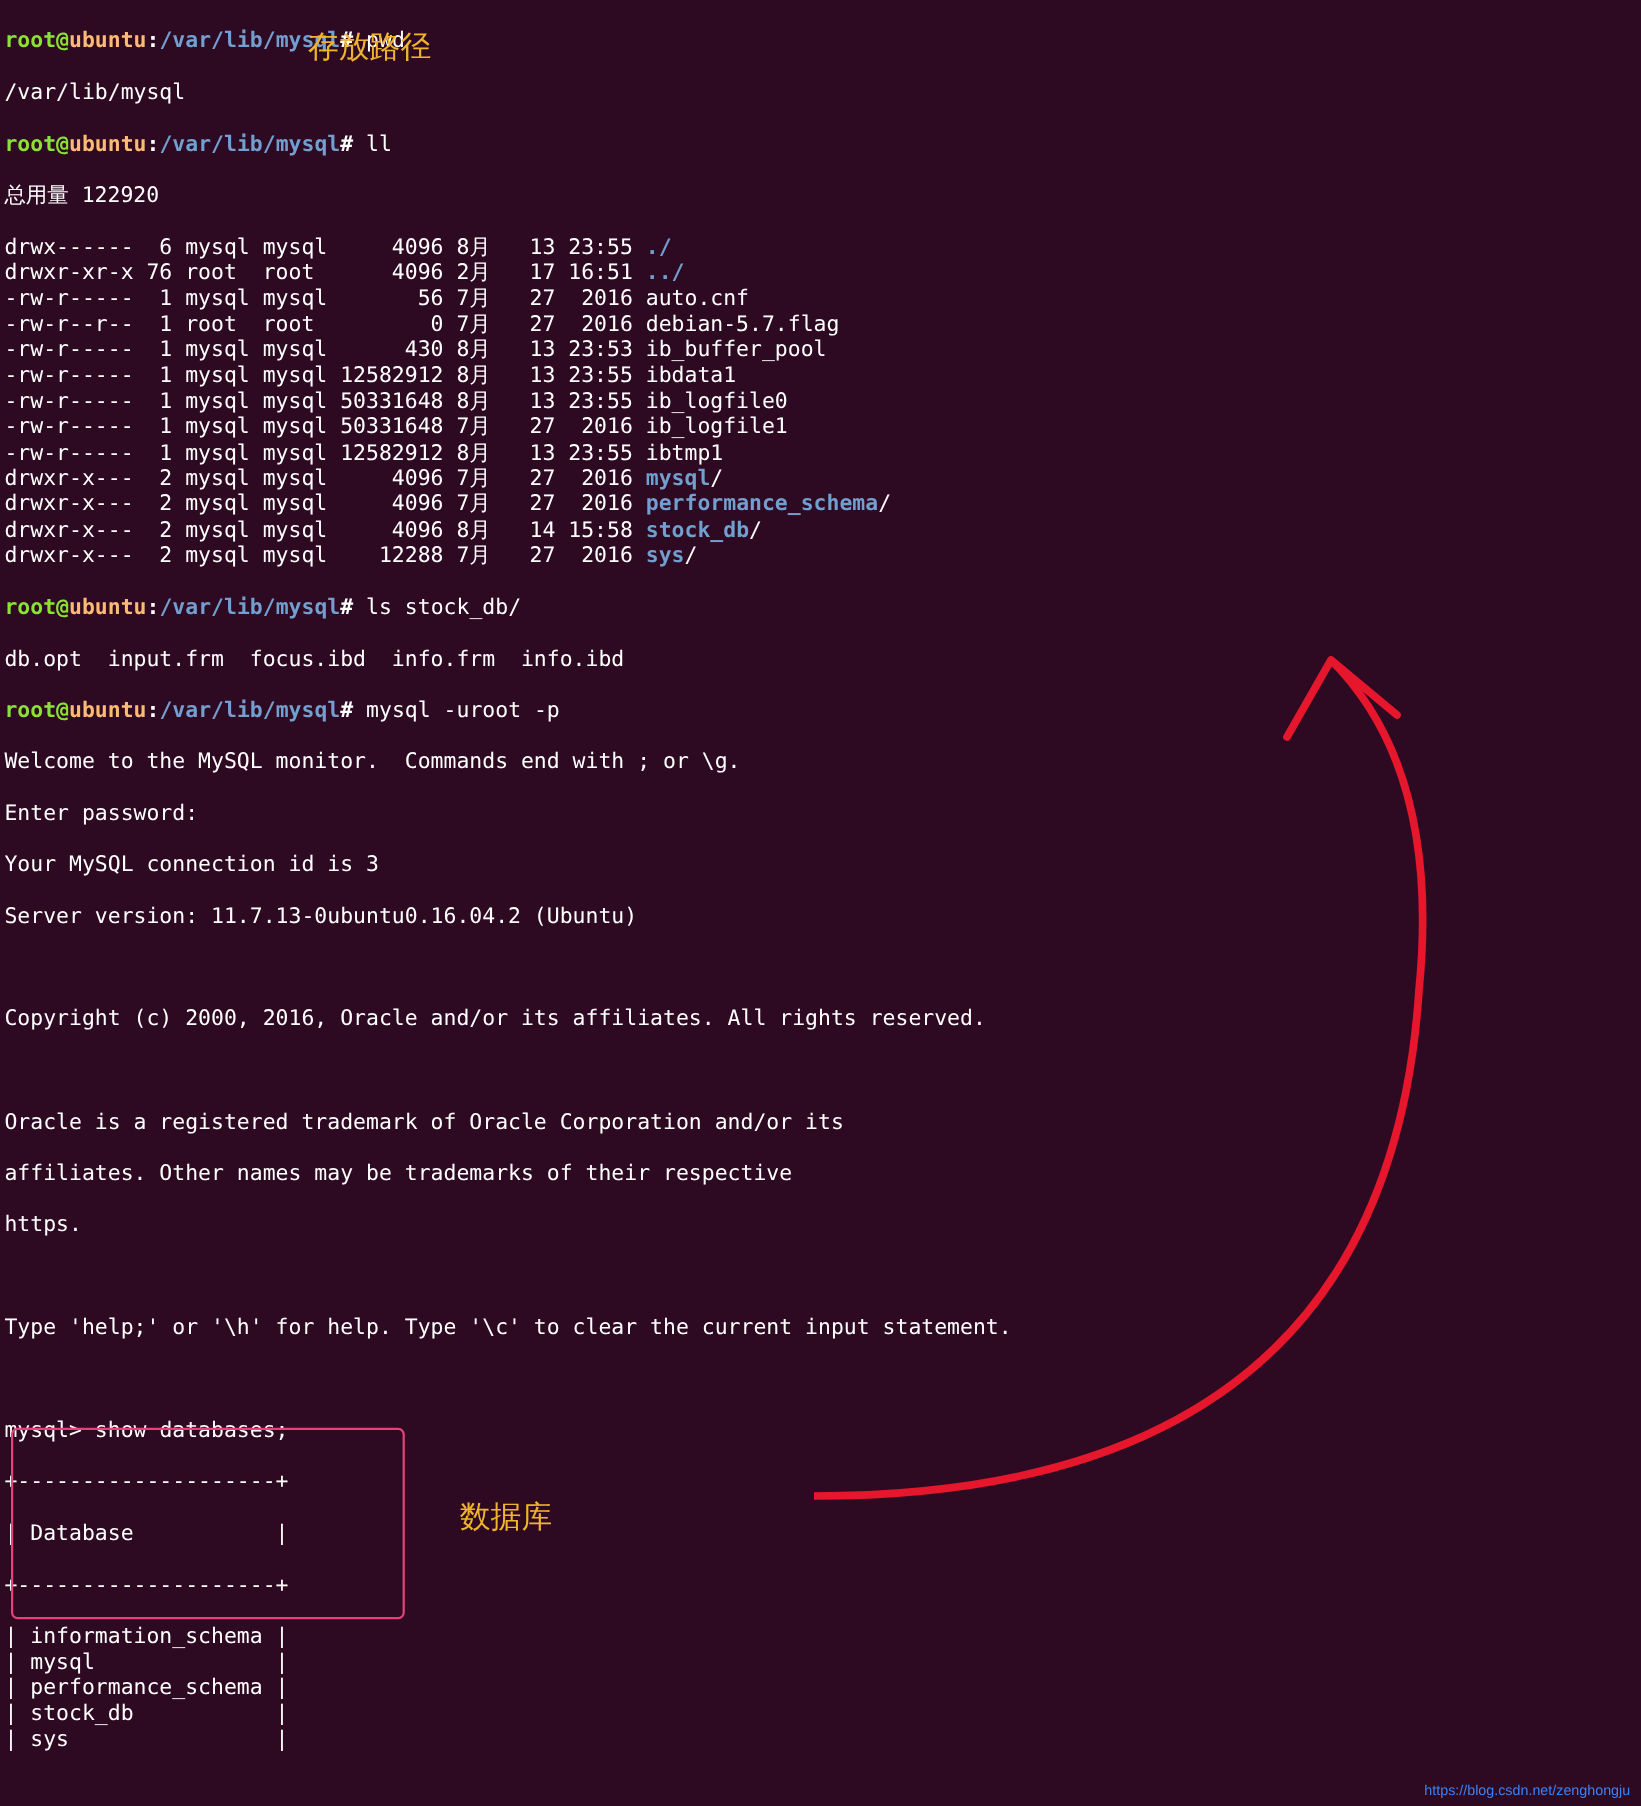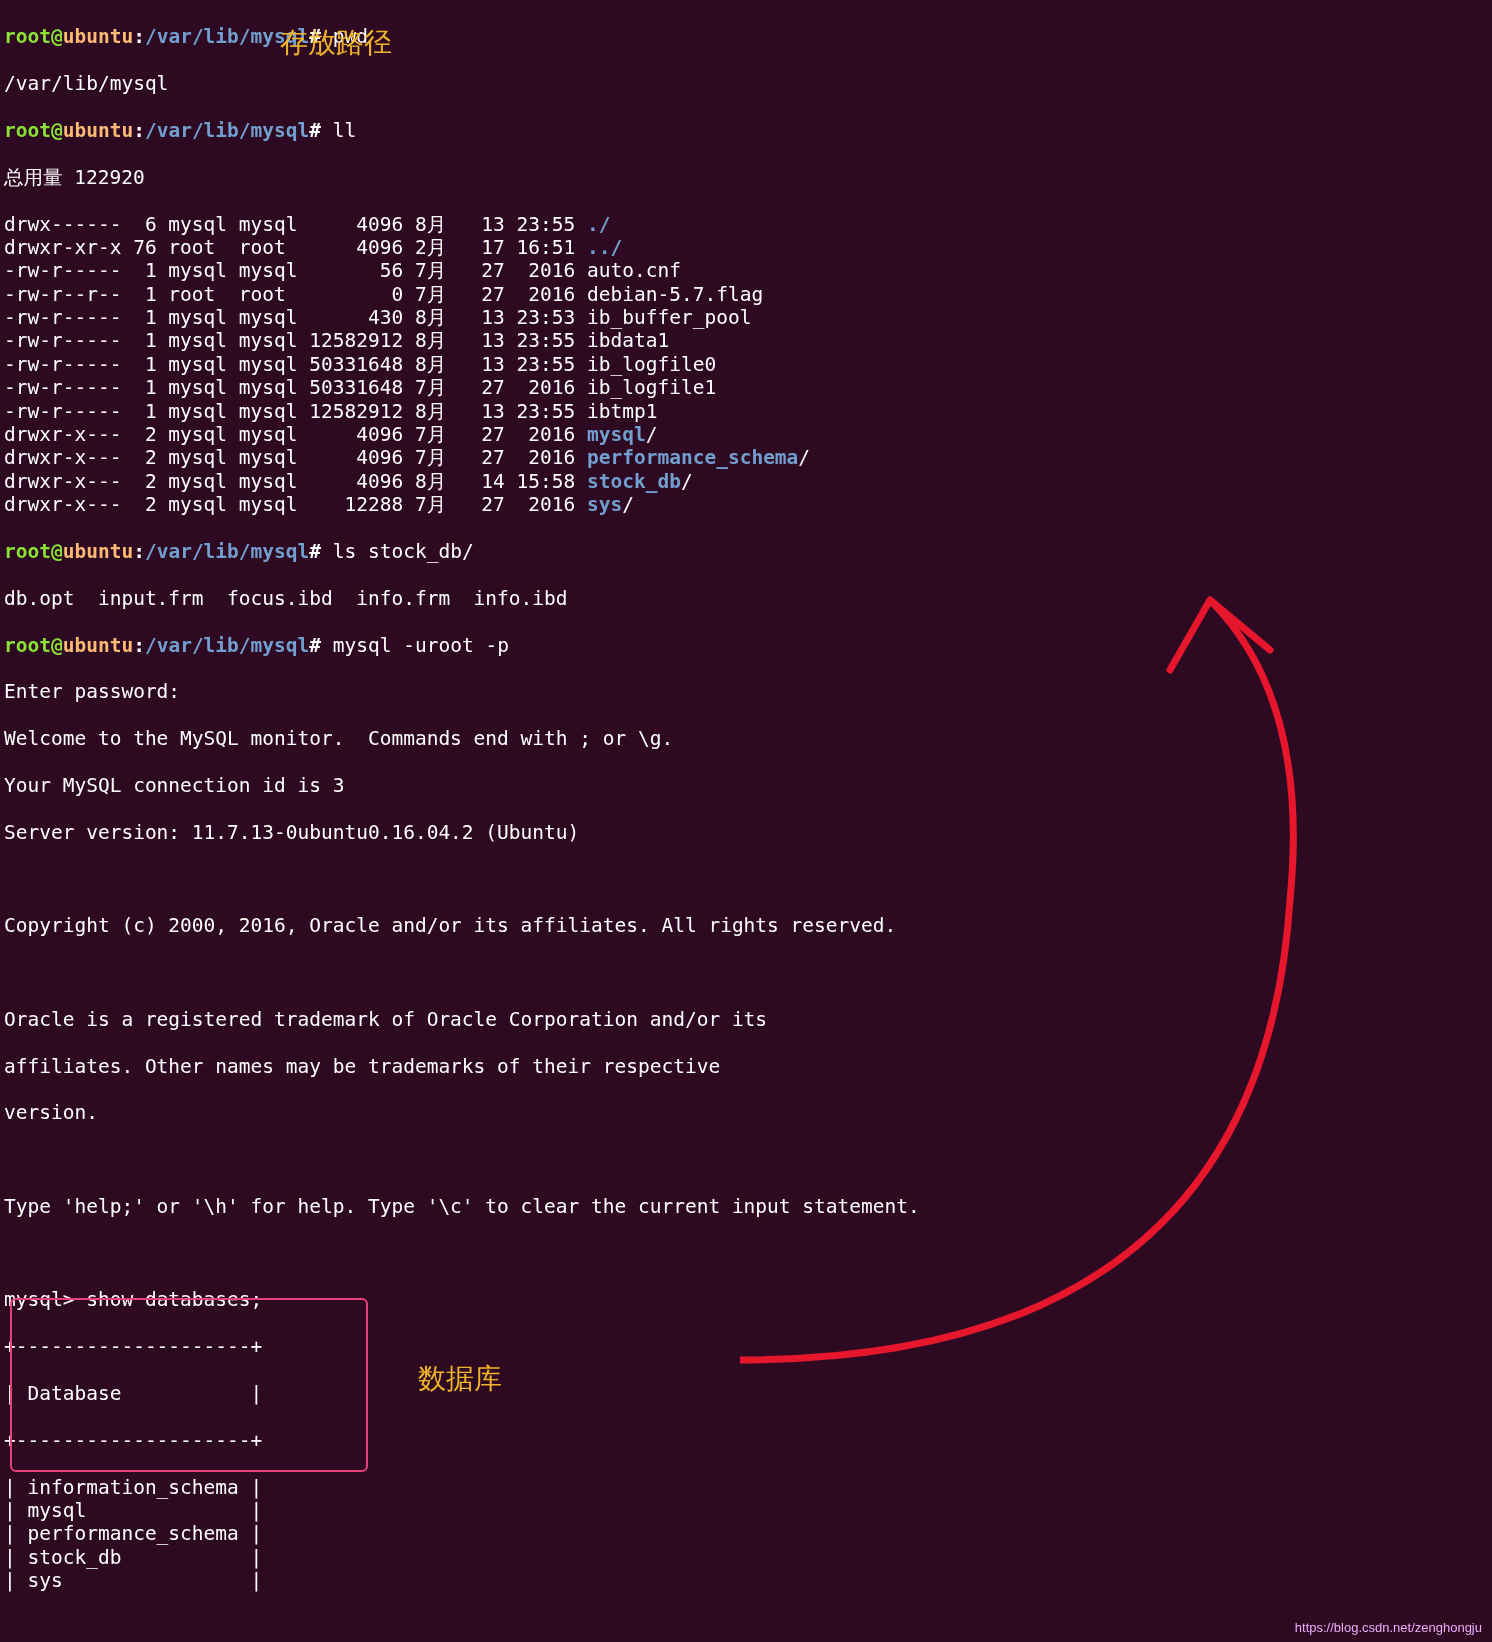--- a/index.html
+++ b/index.html
@@ -57,46 +57,46 @@
   }
   .arrow {
     position: absolute;
     pointer-events: none;
   }
   .watermark {
     position: absolute;
     bottom: 6px;
     right: 10px;
     font-size: 13px;
-    color: #f0abfc;
+    color: #3b82f6;
     font-family: sans-serif;
   }
 </style>
 </head>
 <body>
 
 <div class="terminal">
 <span class="line"><span class="user">root</span><span class="user">@</span><span class="host">ubuntu</span><span class="sep">:</span><span class="path">/var/lib/mysql</span><span class="sep">#</span> <span class="cmd">pwd</span></span>
 <span class="line cmd">/var/lib/mysql</span>
 <span class="line"><span class="user">root</span><span class="user">@</span><span class="host">ubuntu</span><span class="sep">:</span><span class="path">/var/lib/mysql</span><span class="sep">#</span> <span class="cmd">ll</span></span>
 <span class="line cmd">总用量 122920</span>
 <div id="ll-rows"><span class="line">drwx------  6 mysql mysql     4096 8月   13 23:55 <span class="dir">./</span></span><span class="line">drwxr-xr-x 76 root  root      4096 2月   17 16:51 <span class="dir">../</span></span><span class="line">-rw-r-----  1 mysql mysql       56 7月   27  2016 auto.cnf</span><span class="line">-rw-r--r--  1 root  root         0 7月   27  2016 debian-5.7.flag</span><span class="line">-rw-r-----  1 mysql mysql      430 8月   13 23:53 ib_buffer_pool</span><span class="line">-rw-r-----  1 mysql mysql 12582912 8月   13 23:55 ibdata1</span><span class="line">-rw-r-----  1 mysql mysql 50331648 8月   13 23:55 ib_logfile0</span><span class="line">-rw-r-----  1 mysql mysql 50331648 7月   27  2016 ib_logfile1</span><span class="line">-rw-r-----  1 mysql mysql 12582912 8月   13 23:55 ibtmp1</span><span class="line">drwxr-x---  2 mysql mysql     4096 7月   27  2016 <span class="dir">mysql</span>/</span><span class="line">drwxr-x---  2 mysql mysql     4096 7月   27  2016 <span class="dir">performance_schema</span>/</span><span class="line">drwxr-x---  2 mysql mysql     4096 8月   14 15:58 <span class="dir">stock_db</span>/</span><span class="line">drwxr-x---  2 mysql mysql    12288 7月   27  2016 <span class="dir">sys</span>/</span></div>
 <span class="line"><span class="user">root</span><span class="user">@</span><span class="host">ubuntu</span><span class="sep">:</span><span class="path">/var/lib/mysql</span><span class="sep">#</span> <span class="cmd">ls stock_db/</span></span>
 <span class="line cmd">db.opt  input.frm  focus.ibd  info.frm  info.ibd</span>
 <span class="line"><span class="user">root</span><span class="user">@</span><span class="host">ubuntu</span><span class="sep">:</span><span class="path">/var/lib/mysql</span><span class="sep">#</span> <span class="cmd">mysql -uroot -p</span></span>
+<span class="line cmd">Welcome to the MySQL monitor.  Commands end with ; or \g.</span>
 <span class="line cmd">Enter password:</span>
-<span class="line cmd">Welcome to the MySQL monitor.  Commands end with ; or \g.</span>
 <span class="line cmd">Your MySQL connection id is 3</span>
 <span class="line cmd">Server version: 11.7.13-0ubuntu0.16.04.2 (Ubuntu)</span>
 <span class="line"> </span>
 <span class="line cmd">Copyright (c) 2000, 2016, Oracle and/or its affiliates. All rights reserved.</span>
 <span class="line"> </span>
 <span class="line cmd">Oracle is a registered trademark of Oracle Corporation and/or its</span>
 <span class="line cmd">affiliates. Other names may be trademarks of their respective</span>
-<span class="line cmd">version.</span>
+<span class="line cmd">https.</span>
 <span class="line"> </span>
 <span class="line cmd">Type 'help;' or '\h' for help. Type '\c' to clear the current input statement.</span>
 <span class="line"> </span>
 <span class="line"><span class="cmd">mysql&gt; </span><span class="cmd">show databases;</span></span>
 <span class="line cmd">+--------------------+</span>
 <span class="line cmd">| Database           |</span>
 <span class="line cmd">+--------------------+</span>
 <div id="db-rows"><span class="line cmd">| information_schema |</span><span class="line cmd">| mysql              |</span><span class="line cmd">| performance_schema |</span><span class="line cmd">| stock_db           |</span><span class="line cmd">| sys                |</span></div>
 
 

